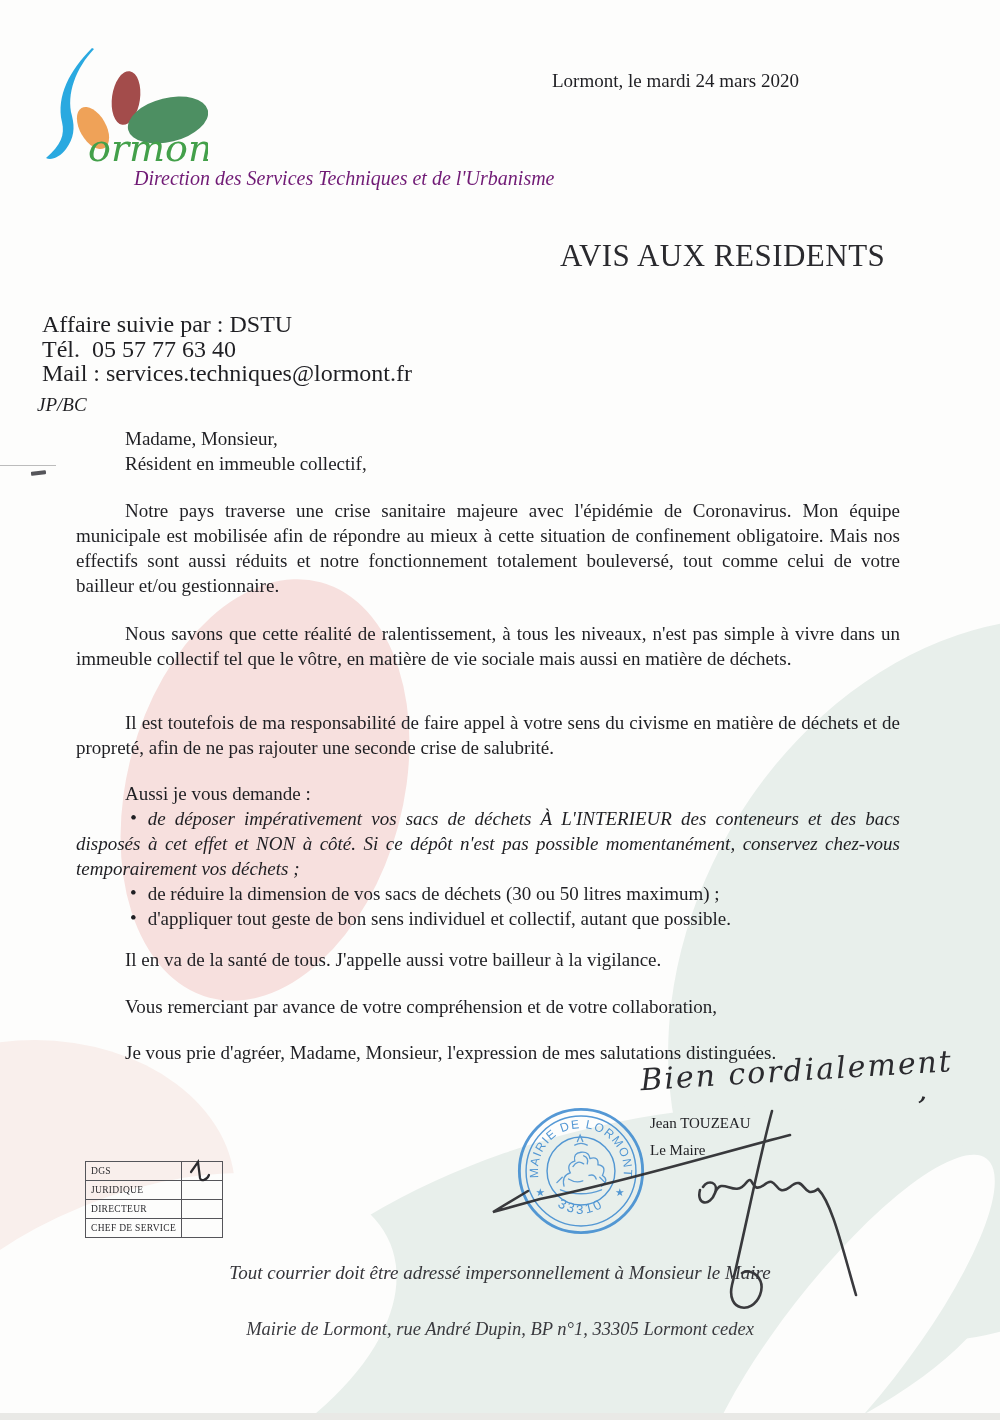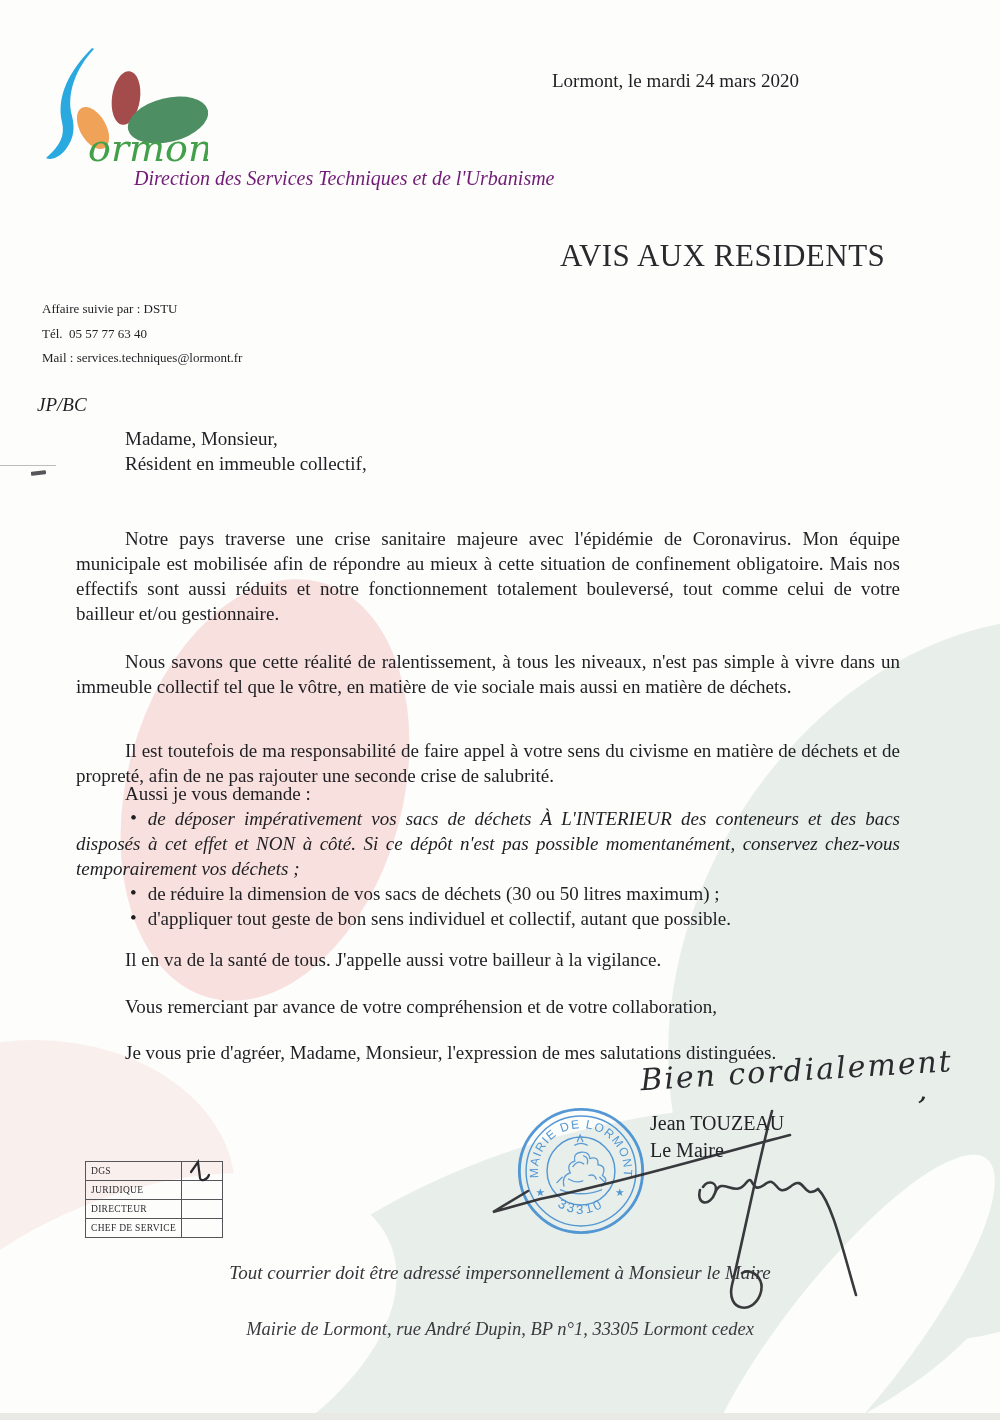--- a/index.html
+++ b/index.html
@@ -11,41 +11,41 @@
     font-family:"Liberation Serif","DejaVu Serif",serif;
     color:#1f1f23;
   }
   .abs{position:absolute;}
   .wm{position:absolute;inset:0;z-index:0;}
   .content{position:absolute;inset:0;z-index:1;}
 
   .date-line{left:552px;top:70px;font-size:19px;}
   .dept{left:134px;top:167px;font-size:20px;font-style:italic;color:#701a75;}
   .title{left:560px;top:238px;font-size:31px;letter-spacing:.5px;color:#2a2a2e;white-space:nowrap;}
-  .contact{left:42px;top:297px;font-size:13px;line-height:24.5px;}
+  .contact{left:42px;top:312px;font-size:24px;line-height:24.5px;}
   .objet{left:85px;top:376px;font-size:19px;white-space:nowrap;}
   .objet .lbl{border-bottom:1.5px solid #2a2a2e;}
   .jpbc{left:37px;top:394px;font-size:19px;font-style:italic;}
   .foldline{left:0;top:465px;width:56px;height:0;border-top:1.5px solid #bcbcbc;}
   .folddash{left:31px;top:471px;width:15px;height:4px;background:#55555a;transform:rotate(-7deg);border-radius:1px;}
 
   .bodyline{left:76px;width:824px;font-size:19px;line-height:25px;}
-  .para{text-align:justify;text-indent:49px;margin-top:28px;}
+  .para{text-align:justify;text-indent:49px;}
   .bullet-para{text-align:justify;text-indent:27px;font-style:italic;}
   .single{text-indent:27px;white-space:nowrap;}
   .marker{display:inline-block;margin-right:11px;transform:translateY(-1px);}
 
   .hand{
     left:640px;top:1053px;width:300px;
     font-family:"DejaVu Serif",serif;font-style:italic;
     font-size:30px;letter-spacing:2px;color:#2b2b2f;
     transform:rotate(-3.5deg);white-space:nowrap;
   }
   .hand-comma{left:920px;top:1072px;font-size:30px;color:#2b2b2f;transform:rotate(12deg);font-family:"DejaVu Serif",serif;}
-  .signer{left:650px;top:1110px;font-size:20px;line-height:27px;color:#222226;}
+  .signer{left:650px;top:1110px;font-size:15px;line-height:27px;color:#222226;}
 
   .rtable{
     left:85px;top:1161px;width:138px;
     border-collapse:collapse;font-size:9.5px;color:#2c2c30;
   }
   .rtable td{
     border:1.2px solid #55555a;height:18px;padding:0 0 0 5px;
     font-family:"Liberation Serif",serif;letter-spacing:.3px;
   }
   .rtable td.chk{width:40px;padding:0;position:relative;}

